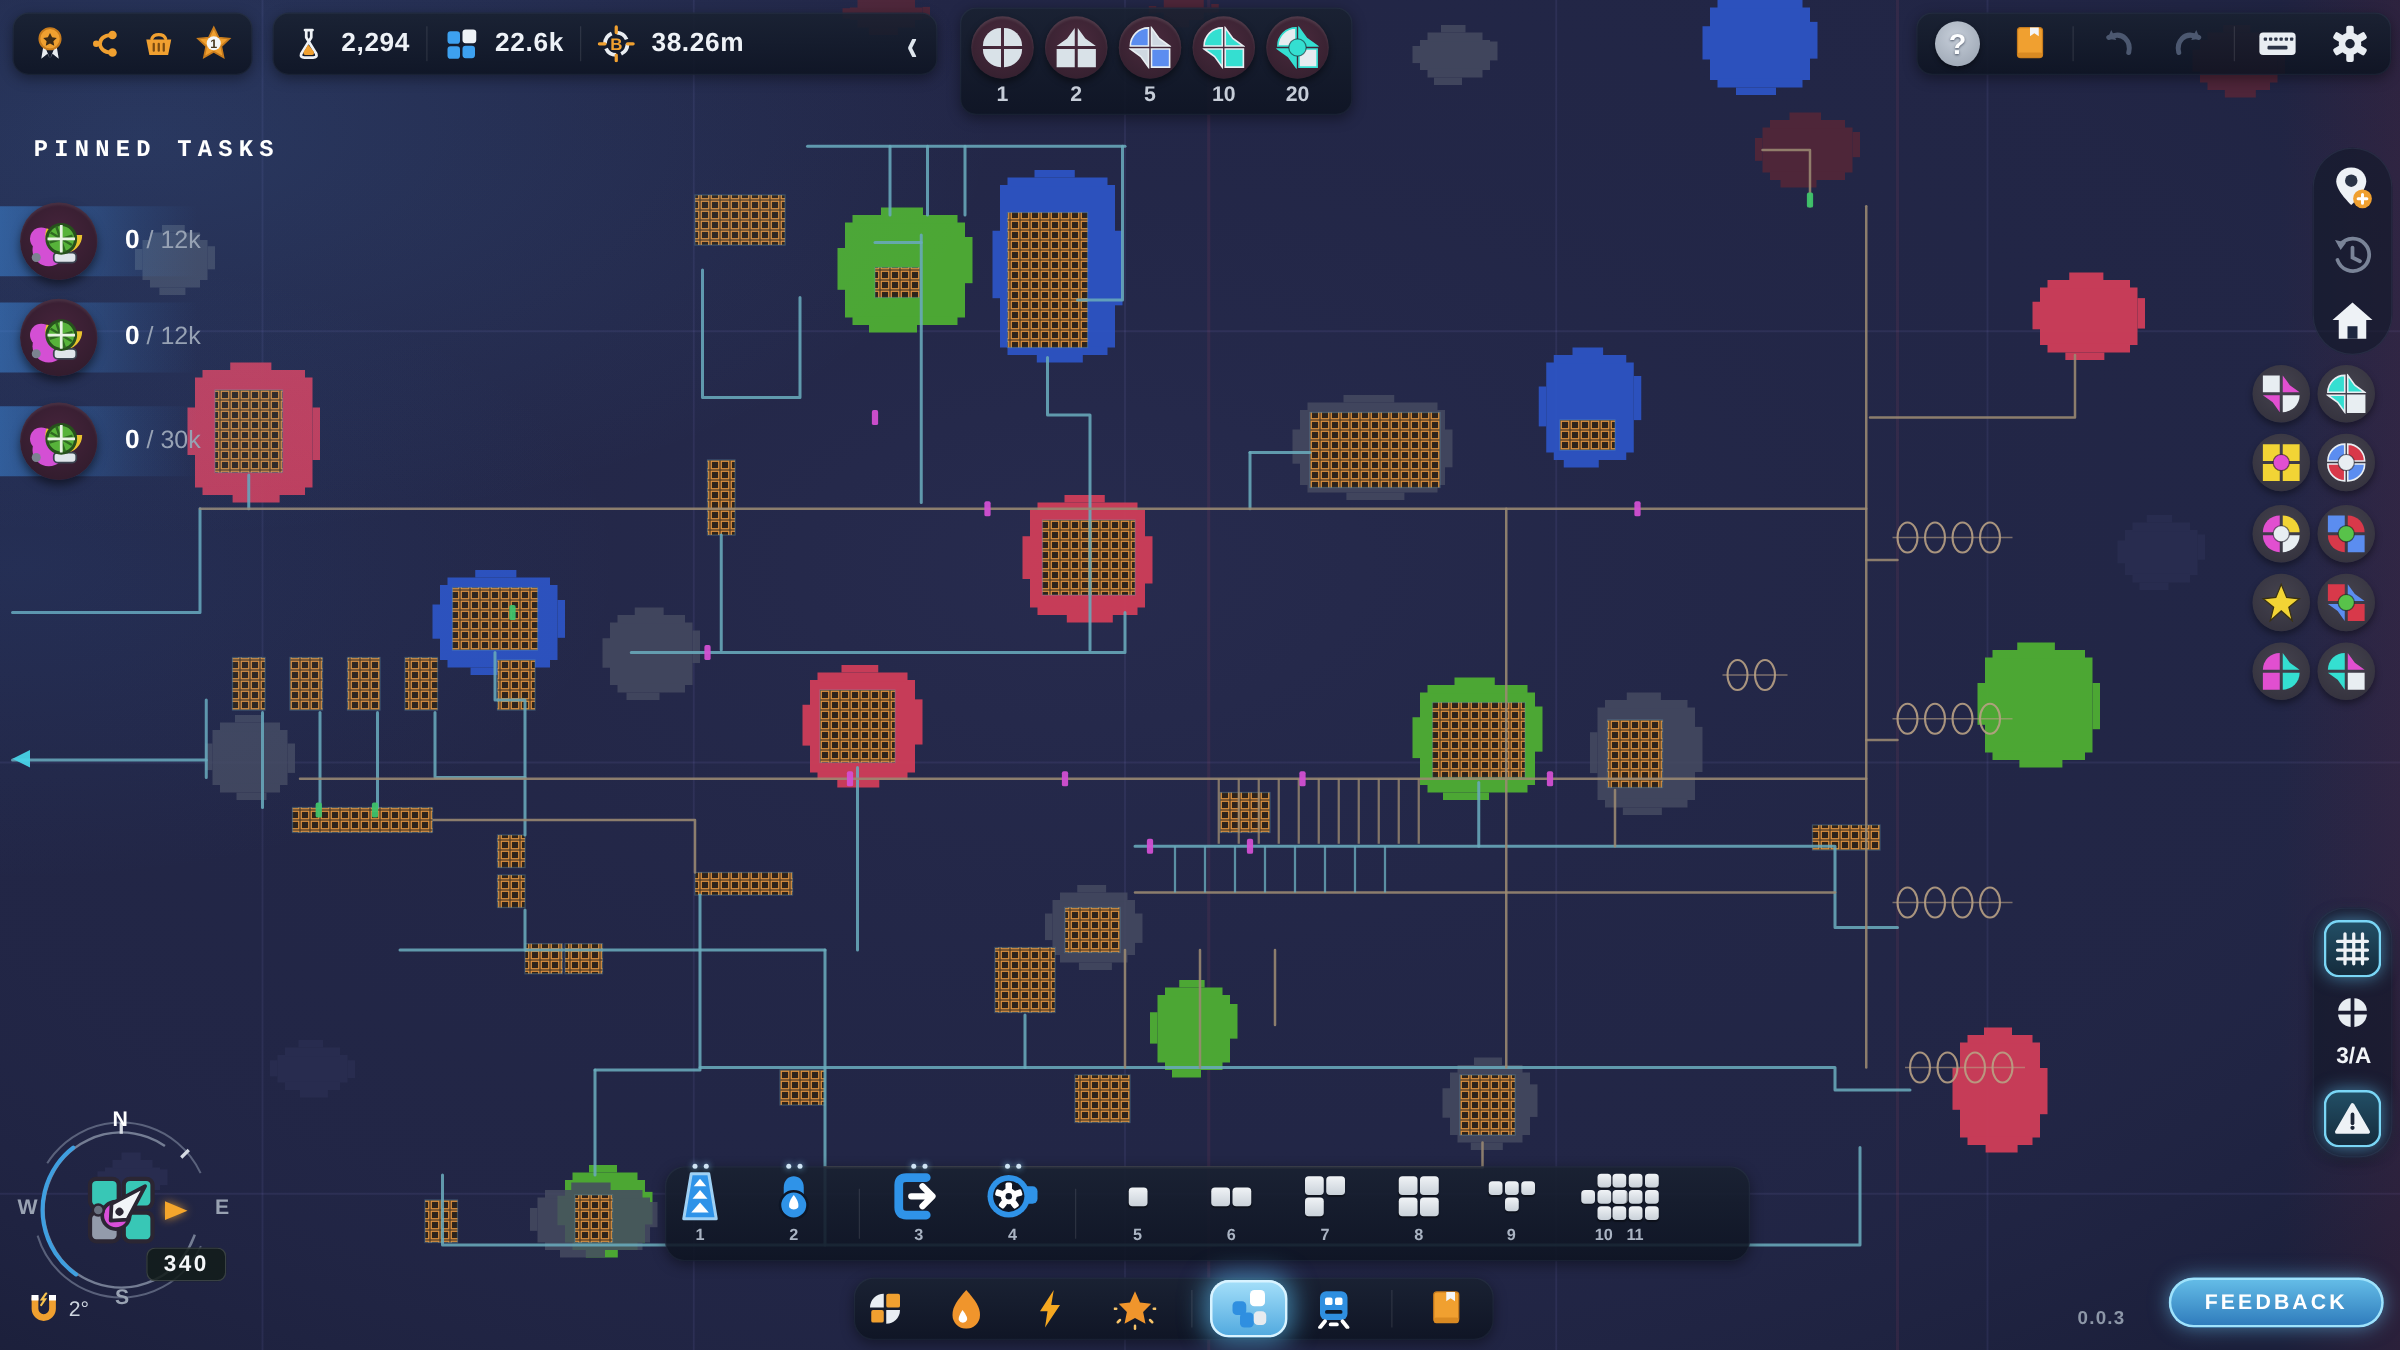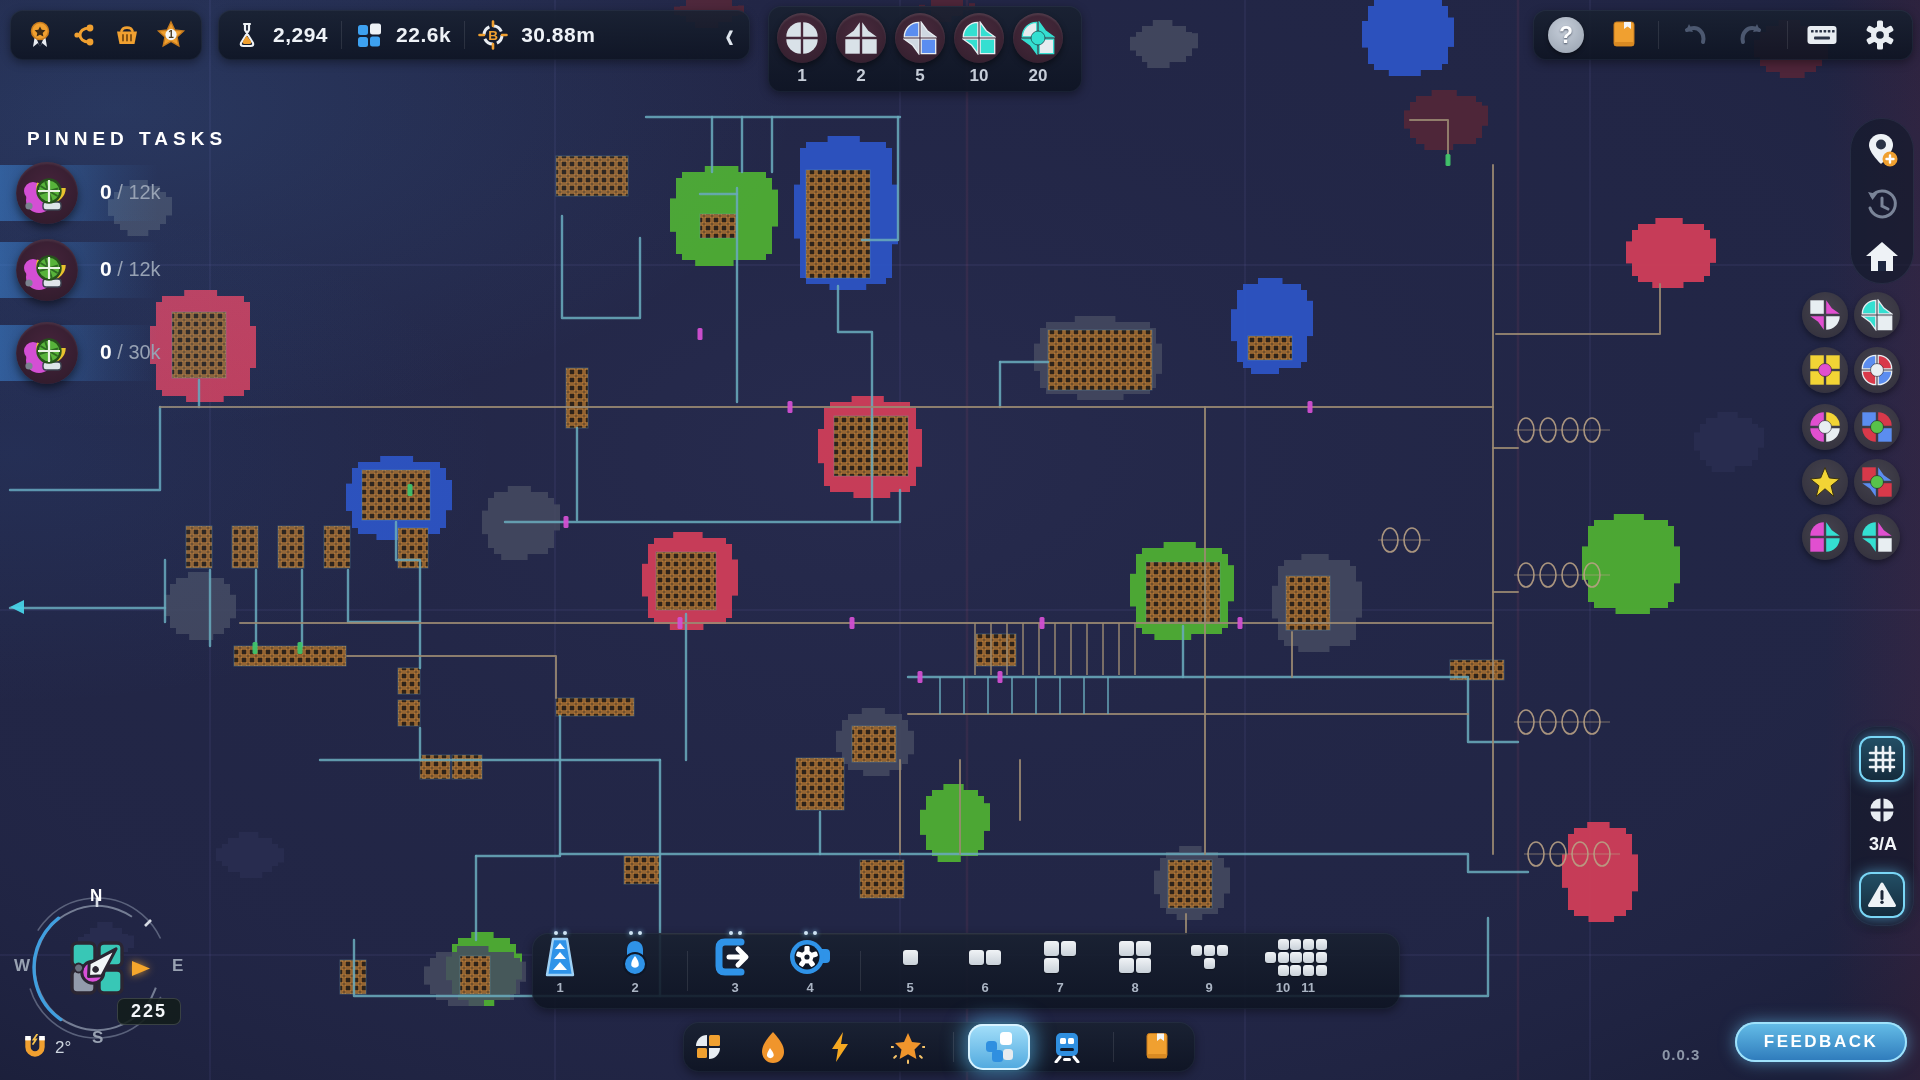--- a/index.html
+++ b/index.html
@@ -557,21 +557,21 @@
       </span>
       <span class="res-val">22.6k</span>
       <span class="vdiv"></span>
       <span class="icn">
         <svg width="30" height="30" viewBox="0 0 30 30">
           <circle cx="15" cy="15" r="9" fill="none" stroke="#e9edf2" stroke-width="3" stroke-dasharray="10 4.2"></circle>
           <path d="M15 1.5 V6 M15 24 V28.5 M1.5 15 H6 M24 15 H28.5" stroke="#f0a030" stroke-width="2.6" stroke-linecap="round"></path>
           <text x="15" y="20" text-anchor="middle" font-size="13.5" font-weight="bold" fill="#f0a030">B</text>
         </svg>
       </span>
-      <span class="res-val">30.88m</span>
+      <span class="res-val">38.26m</span>
       <span style="flex:1"></span>
       <span class="chev">‹</span>
     </div>
   </div>
 
   <div class="panel" style="left:768px;top:6px;width:314px;height:86px;"></div>
   <div class="badge" style="left:772px;top:13px;">
     <div class="bc">
         <svg width="34" height="34" viewBox="0 0 34 34">
           <path d="M0,0 L14.5,0 A14.5,14.5 0 0,1 0,14.5 Z" transform="translate(15.8,15.8) rotate(180)" fill="#d9e2e8"></path>
@@ -680,21 +680,21 @@
             <rect x="-3" y="-14.5" width="6" height="8" rx="1.6" transform="rotate(240)"></rect>
             <rect x="-3" y="-14.5" width="6" height="8" rx="1.6" transform="rotate(300)"></rect>
             <circle r="9"></circle>
           </g>
           <circle r="3.8" fill="#1a2233"></circle>
         </svg>
       </div>
     </div>
   </div>
 
-  <div class="abs" style="left:27px;top:128px;" id="pinned-title">PINNED TASKS</div>
+  <div class="abs" style="left:27px;top:109px;font-family:Liberation Mono, monospace;" id="pinned-title">PINNED TASKS</div>
 
   <div>
     <div class="task-band" style="top:165px;"></div>
     <div class="task-ic" style="top:162px;">
         <svg width="52" height="52" viewBox="-26 -26 52 52">
   <circle cx="-8" cy="7" r="13" fill="#d44fd4"></circle>
           <circle cx="-14" cy="-2" r="9" fill="#d44fd4"></circle>
   <circle cx="4" cy="-5" r="12" fill="none" stroke="#e8c22e" stroke-width="5.5" stroke-dasharray="42 42"></circle>
   <rect x="-4" y="9" width="18" height="8" rx="3" fill="#dfe5ea" stroke="#3c4350" stroke-width="1.4"></rect>
   <circle cx="-18" cy="13" r="3.6" fill="#7b8390"></circle>
@@ -1126,21 +1126,21 @@
           <circle cx="0" cy="2" r="3.2" fill="#2b2633"></circle>
           <circle cx="-13" cy="13" r="4.4" fill="#6a7280" stroke="#2b2633" stroke-width="2"></circle>
         </g>
       </g>
       <path d="M120 81 L138 88.5 L120 96 Z" fill="#f5a62c" style="filter:drop-shadow(0 0 4px rgba(245,166,44,.8))"></path>
     </svg>
     <span class="cdir" id="c-n" style="left:78px;top:6px;">N</span>
     <span class="cdir" style="left:2px;top:76px;">W</span>
     <span class="cdir" style="left:160px;top:76px;">E</span>
     <span class="cdir" style="left:80px;top:148px;">S</span>
-    <div id="heading-pill">225</div>
+    <div id="heading-pill">340</div>
     <div class="abs icn" style="left:8px;top:152px;width:30px;height:30px;">
       <svg width="26" height="26" viewBox="0 0 26 26">
         <path d="M6 4 V13 A7 7 0 0 0 20 13 V4" fill="none" stroke="#f0a030" stroke-width="5.4"></path>
         <rect x="3.2" y="2" width="5.6" height="4.4" fill="#ffffff"></rect>
         <rect x="17.2" y="2" width="5.6" height="4.4" fill="#ffffff"></rect>
         <path d="M15 0.5 L11.5 5.5 H14 L11 10" fill="none" stroke="#f5c14e" stroke-width="1.8" stroke-linecap="round"></path>
       </svg>
     </div>
     <span id="pitch">2°</span>
   </div>

